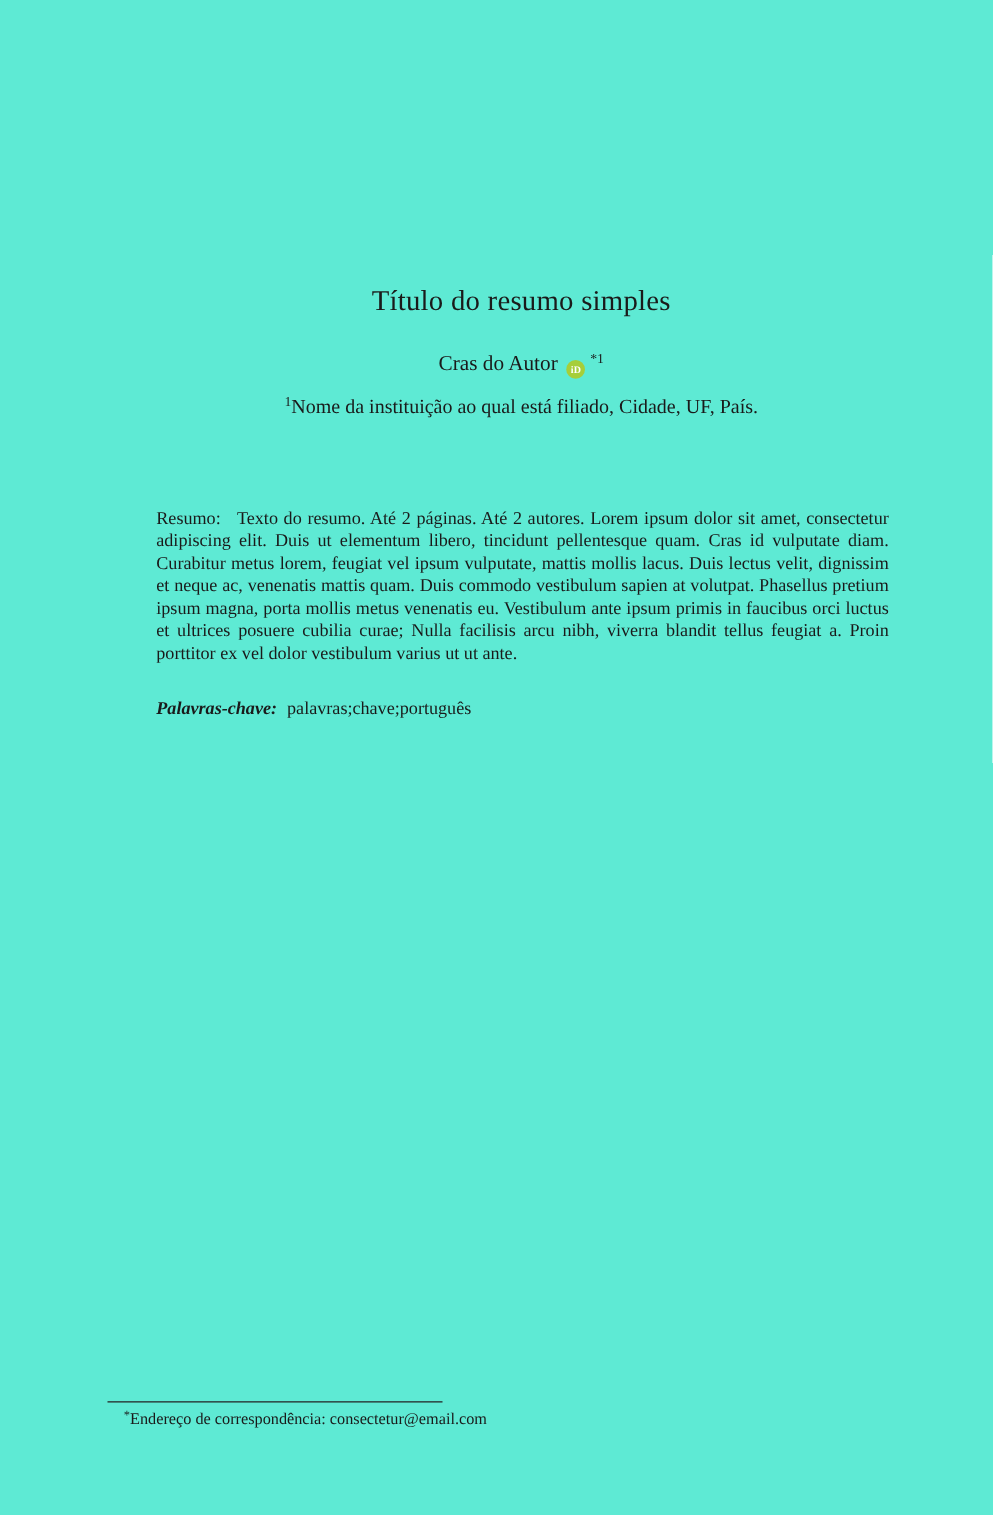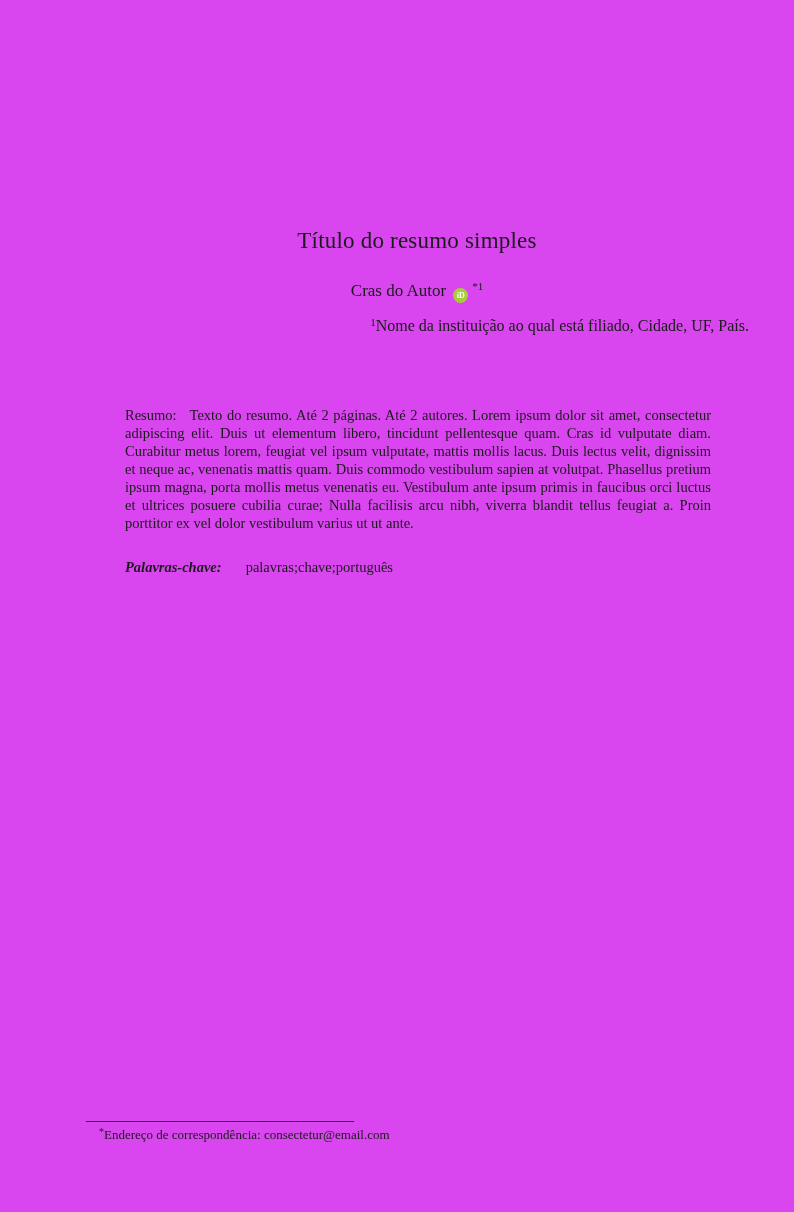--- a/index.html
+++ b/index.html
@@ -2,21 +2,21 @@
 <html lang="pt"><head>
 <meta charset="utf-8">
 <style>
   * { margin: 0; padding: 0; box-sizing: border-box; }
   html, body { background: #ffffff; }
   .page {
     position: relative;
     width: 794px;
     height: 1212px;
     margin: 0 auto;
-    background: #d946ef;
+    background: #5eead4;
     color: #1a1a1a;
     font-family: "Liberation Serif", "DejaVu Serif", serif;
     overflow: hidden;
   }
   .doc-title {
     position: absolute;
     top: 228px;
     left: 85px;
     width: 664px;
     text-align: center;
@@ -51,21 +51,21 @@
   .author-marker {
     font-size: 11px;
     position: relative;
     top: -6px;
   }
   .affiliation-line {
     position: absolute;
     top: 317px;
     left: 85px;
     width: 664px;
-    text-align: right;
+    text-align: center;
     font-size: 16px;
   }
   .affiliation-marker {
     font-size: 11px;
     position: relative;
     top: -5px;
   }
   .abstract-par {
     position: absolute;
     top: 406px;
@@ -83,21 +83,21 @@
     position: absolute;
     top: 558px;
     left: 125px;
     width: 586px;
     font-size: 14.5px;
     line-height: 18px;
   }
   .keywords-label {
     font-weight: bold;
     font-style: italic;
-    margin-right: 24px;
+    margin-right: 8px;
   }
   .footnote-rule {
     position: absolute;
     top: 1121px;
     left: 86px;
     width: 268px;
     border-top: 1.2px solid #222222;
   }
   .footnote-par {
     position: absolute;

